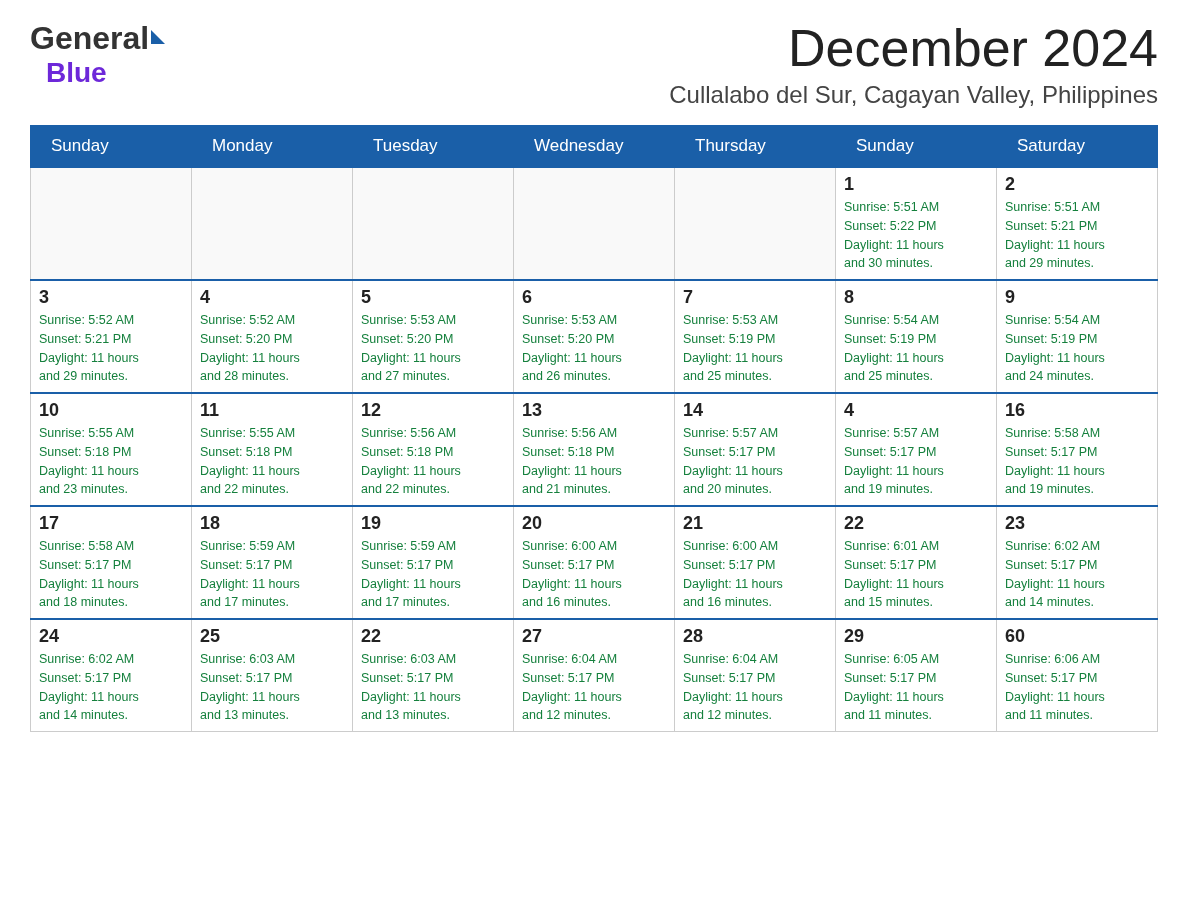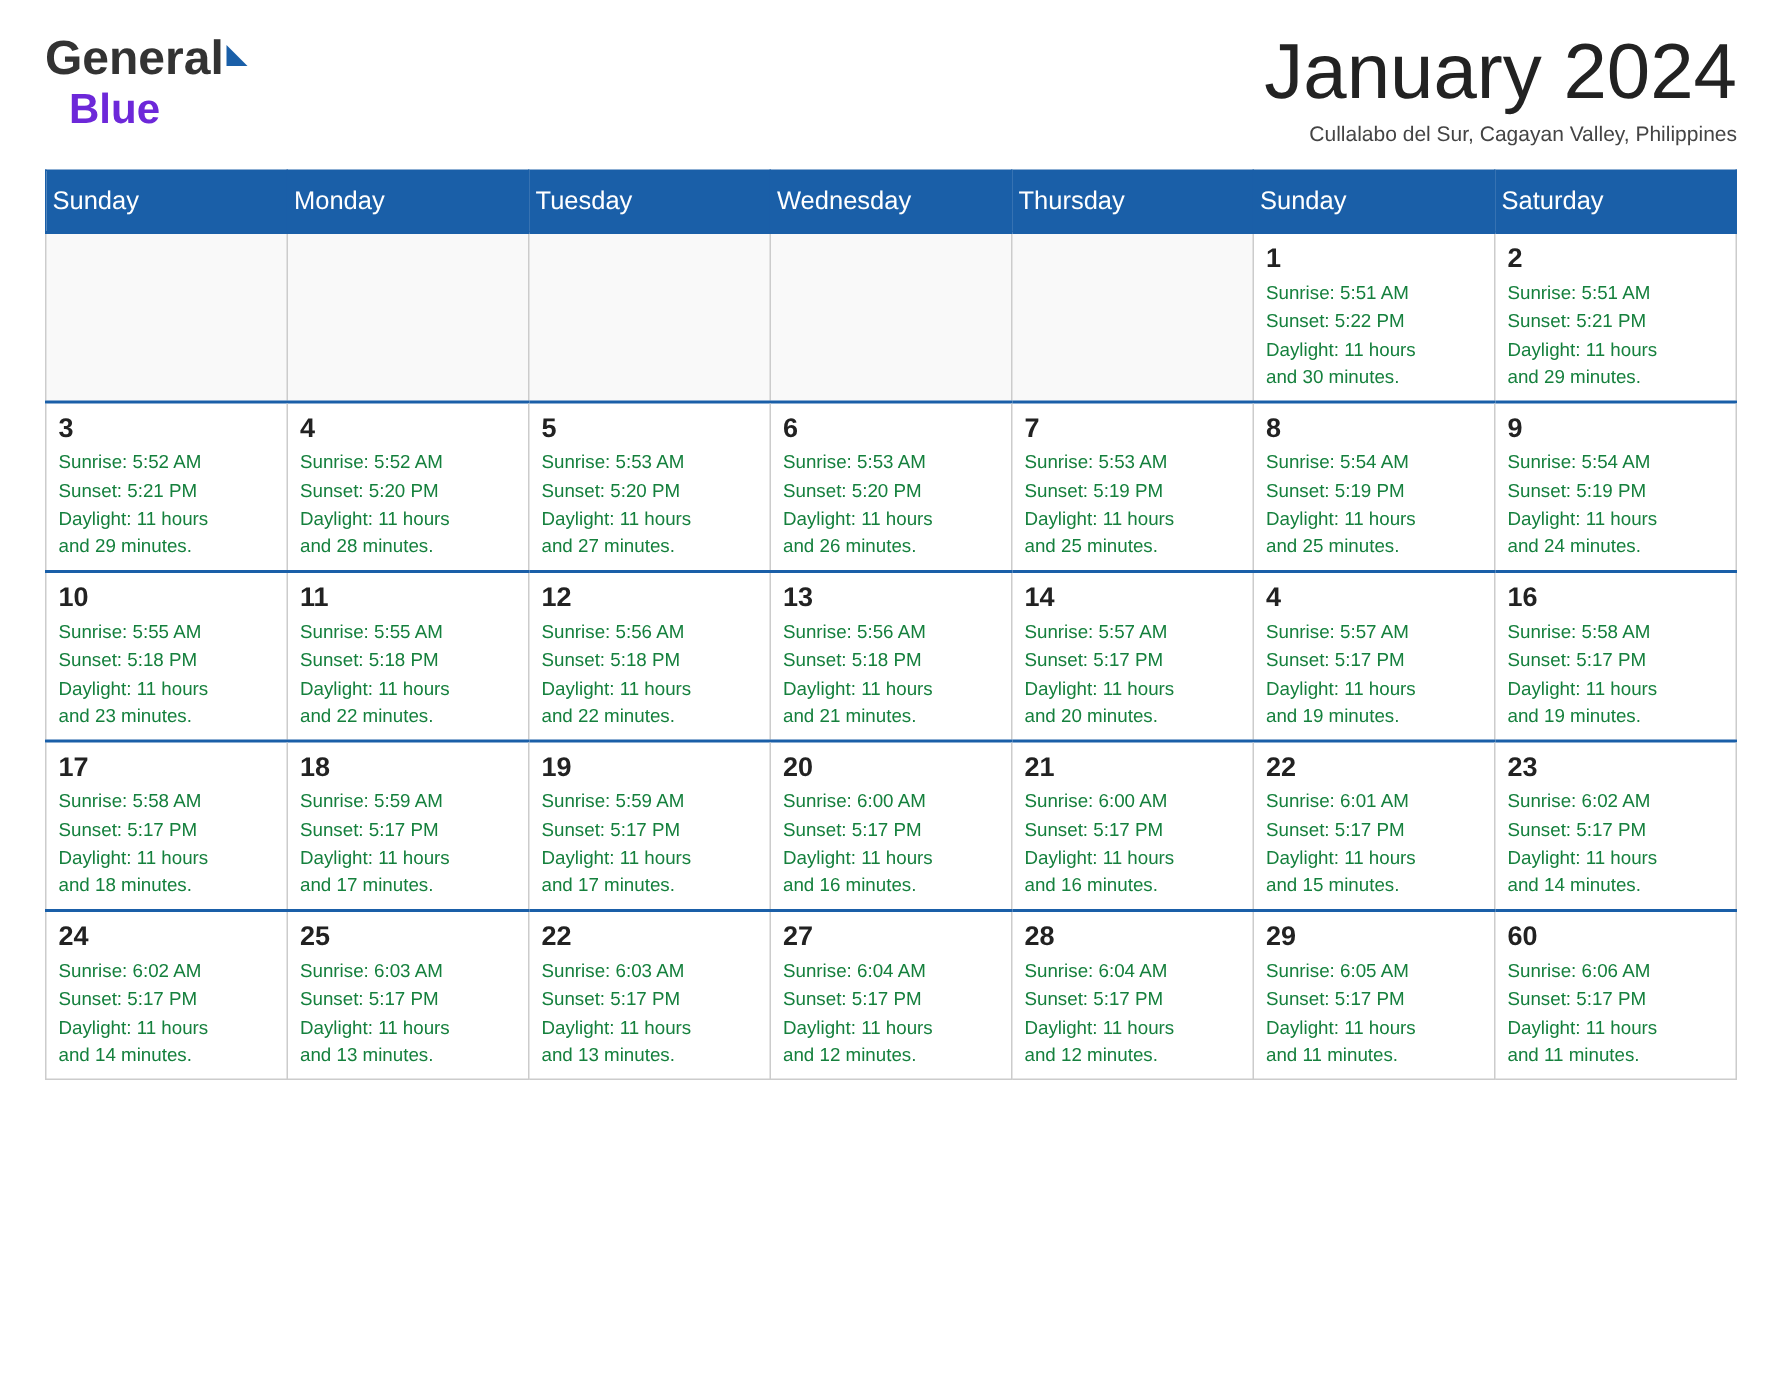--- a/index.html
+++ b/index.html
@@ -46,33 +46,33 @@
     .title-area {
       text-align: right;
     }
     .month-title {
       font-size: 52px;
       font-weight: normal;
       color: #222;
       line-height: 1.1;
     }
     .location-title {
-      font-size: 14px;
+      font-size: 24px;
       color: #444;
       margin-top: 4px;
     }
     .calendar {
       width: 100%;
       border-collapse: collapse;
       margin-top: 16px;
     }
     .calendar th {
       background-color: #1a5fa8;
       color: #fff;
-      padding: 10px 4px;
+      padding: 10px 20px;
       text-align: left;
       font-size: 17px;
       font-weight: normal;
       border: 1px solid #1a5fa8;
     }
     .calendar td {
       border: 1px solid #ccc;
       vertical-align: top;
       padding: 6px 8px;
       width: calc(100% / 7);
@@ -104,21 +104,21 @@
   <div class="logo">
     <div style="display:flex;align-items:center;">
       <span class="logo-general">General</span>
       <div class="logo-triangle"></div>
     </div>
     <div style="display:flex;align-items:center;margin-left:8px;">
       <span class="logo-blue-text">Blue</span>
     </div>
   </div>
   <div class="title-area">
-    <div class="month-title">January 2024</div>
+    <div class="month-title">December 2024</div>
     <div class="location-title">Cullalabo del Sur, Cagayan Valley, Philippines</div>
   </div>
 </div>
 
 <table class="calendar">
   <thead>
     <tr>
     <th>Sunday</th>
         <th>Monday</th>
         <th>Tuesday</th>

